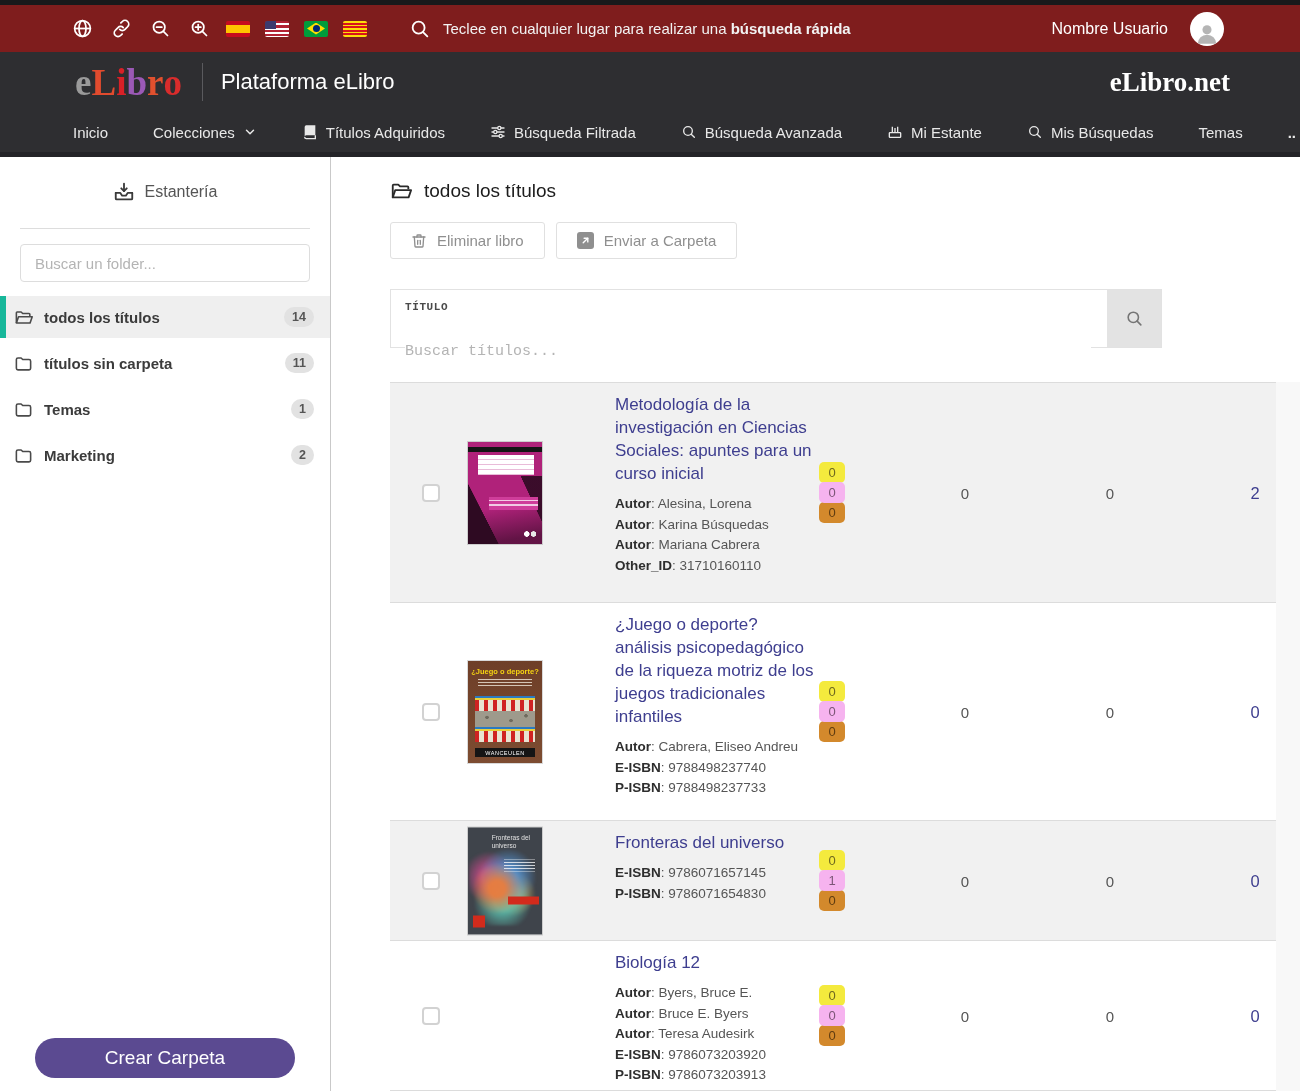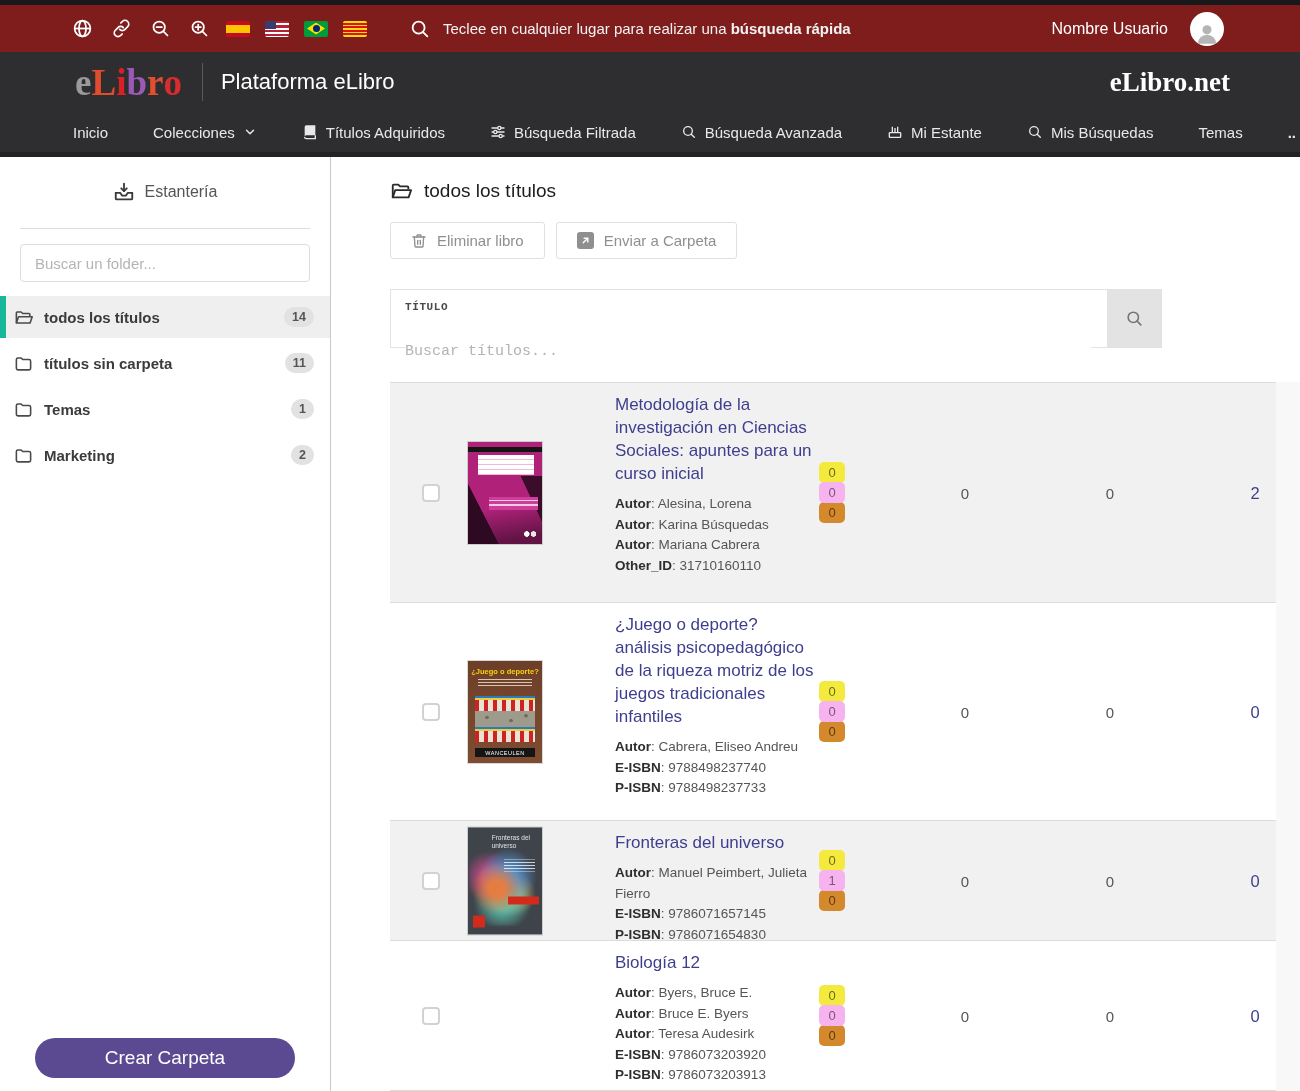--- a/index.html
+++ b/index.html
@@ -492,21 +492,20 @@
             <div class="cv cv3">
               <div class="t">Fronteras del universo</div>
               <div class="splash"></div>
                 <div class="lines"></div>
                 <div class="label"></div>
                 <div class="sq"></div>
             </div>
           </div>
           <div class="tblock">
             <div class="btitle">Fronteras del universo</div>
-            <div class="detail"><span class="dl">Autor</span><span>: </span><span class="dv">Manuel Peimbert, Julieta Fierro</span></div>
             <div class="detail"><span class="dl">E-ISBN</span><span>: </span><span class="dv">9786071657145</span></div>
             <div class="detail"><span class="dl">P-ISBN</span><span>: </span><span class="dv">9786071654830</span></div>
           </div>
           <div class="badges">
             <div class="badge yellow">0</div>
             <div class="badge pink">1</div>
             <div class="badge orange">0</div>
           </div>
           <span class="cellval c-anot">0</span>
           <span class="cellval c-marc">0</span>

